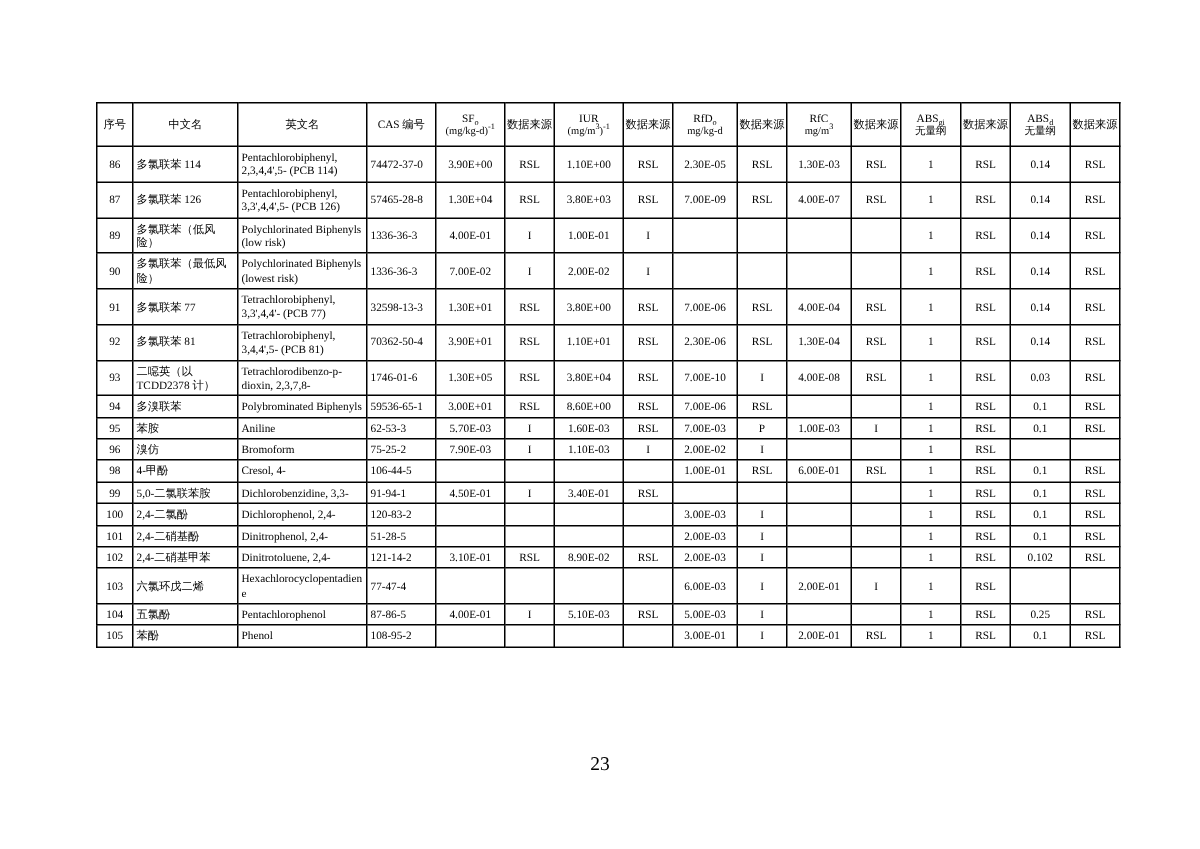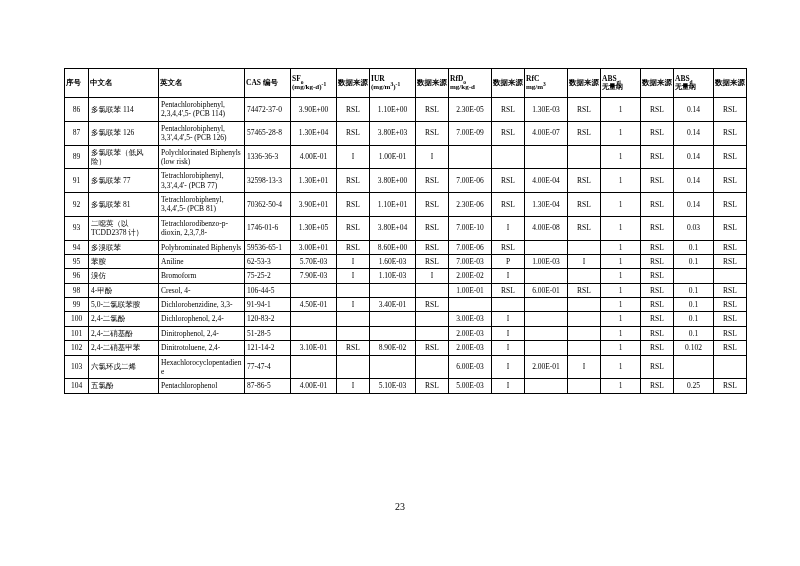--- a/index.html
+++ b/index.html
@@ -28,36 +28,36 @@
   }
   table.tox th, table.tox td {
     border: 1px solid #000;
     padding: 2px 2px;
     vertical-align: middle;
     overflow: hidden;
     word-wrap: break-word;
     overflow-wrap: break-word;
   }
   table.tox th {
-    font-weight: bold;
-    text-align: left;
+    font-weight: normal;
+    text-align: center;
     height: 24px;
     padding: 2px 1px;
   }
   table.tox td { text-align: center; }
   table.tox td.al { text-align: left; }
   .hdr-unit { display: block; font-size: 7px; white-space: nowrap; }
   sub, sup { font-size: 5.5px; line-height: 0; }
   .page-number {
     position: absolute;
     left: 0;
     right: 0;
     top: 501px;
     text-align: center;
-    font-size: 10px;
+    font-size: 13px;
   }
 </style>
 </head>
 <body>
 
 <div class="page">
 
   <table class="tox">
     <colgroup>
       <col style="width:24px">
@@ -164,20 +164,38 @@
           <td></td>
           <td></td>
           <td></td>
           <td></td>
           <td>1</td>
           <td>RSL</td>
           <td>0.14</td>
           <td>RSL</td>
         </tr>
         <tr>
+          <td>90</td>
+          <td class="al">多氯联苯（最低风险）</td>
+          <td class="al">Polychlorinated Biphenyls (lowest risk)</td>
+          <td class="al">1336-36-3</td>
+          <td>7.00E-02</td>
+          <td>I</td>
+          <td>2.00E-02</td>
+          <td>I</td>
+          <td></td>
+          <td></td>
+          <td></td>
+          <td></td>
+          <td>1</td>
+          <td>RSL</td>
+          <td>0.14</td>
+          <td>RSL</td>
+        </tr>
+        <tr>
           <td>91</td>
           <td class="al">多氯联苯 77</td>
           <td class="al">Tetrachlorobiphenyl, 3,3',4,4'- (PCB 77)</td>
           <td class="al">32598-13-3</td>
           <td>1.30E+01</td>
           <td>RSL</td>
           <td>3.80E+00</td>
           <td>RSL</td>
           <td>7.00E-06</td>
           <td>RSL</td>
@@ -395,20 +413,38 @@
           <td>I</td>
           <td>5.10E-03</td>
           <td>RSL</td>
           <td>5.00E-03</td>
           <td>I</td>
           <td></td>
           <td></td>
           <td>1</td>
           <td>RSL</td>
           <td>0.25</td>
+          <td>RSL</td>
+        </tr>
+        <tr>
+          <td>105</td>
+          <td class="al">苯酚</td>
+          <td class="al">Phenol</td>
+          <td class="al">108-95-2</td>
+          <td></td>
+          <td></td>
+          <td></td>
+          <td></td>
+          <td>3.00E-01</td>
+          <td>I</td>
+          <td>2.00E-01</td>
+          <td>RSL</td>
+          <td>1</td>
+          <td>RSL</td>
+          <td>0.1</td>
           <td>RSL</td>
         </tr>
       </tbody>
   </table>
 
   <div class="page-number">23</div>
 
 </div>
 
 </body></html>

